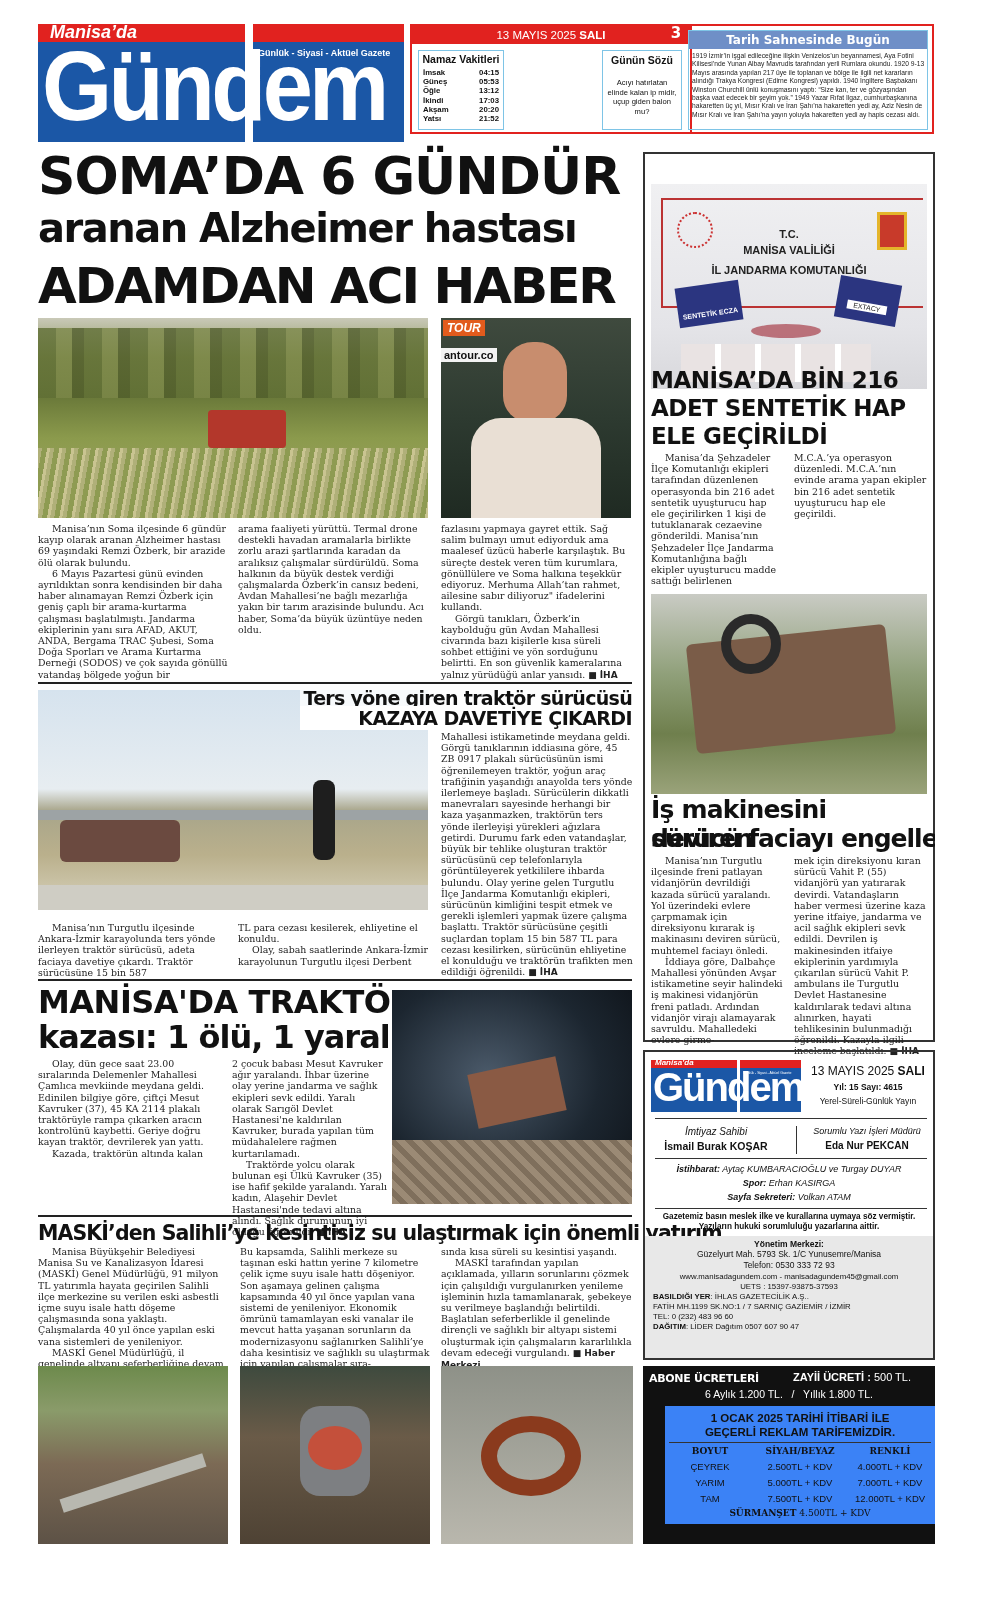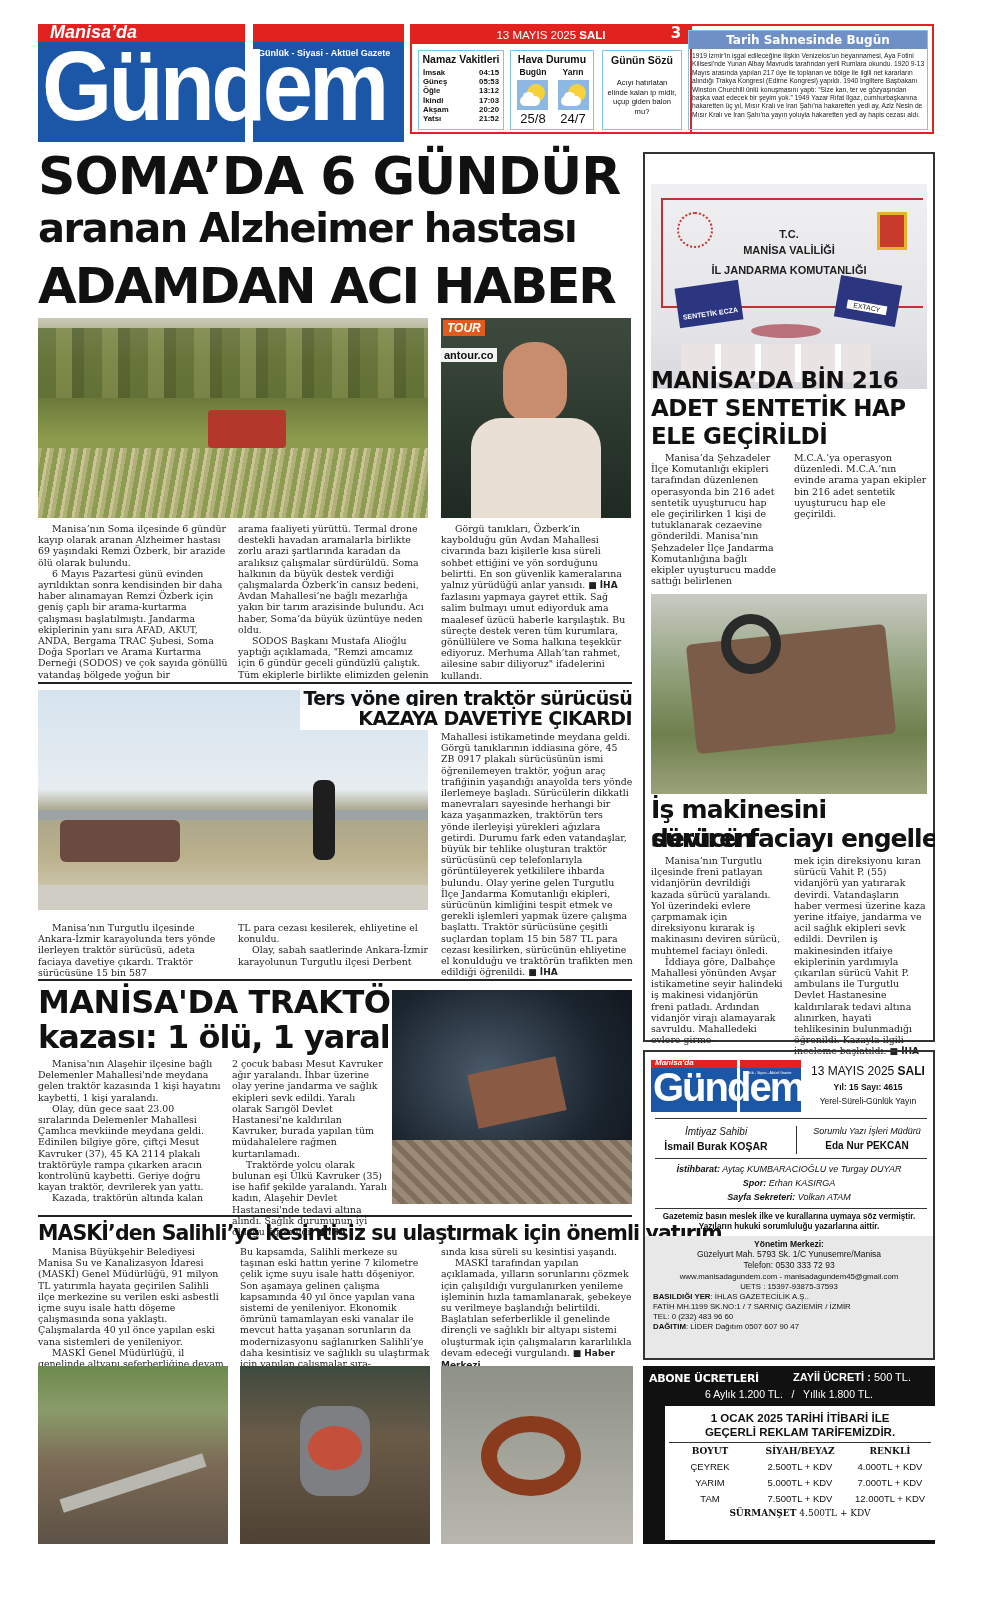--- a/index.html
+++ b/index.html
@@ -92,37 +92,20 @@
           <span>Akşam</span>
           <span>20:20</span>
         </div>
         <div class="prayer-row">
           <span>Yatsı</span>
           <span>21:52</span>
         </div>
       </div>
   </div>
 
-  <div class="info-cell" style="left:98px;width:84px;">
-    <div class="info-title" style="margin-top:2px;">Hava Durumu</div>
-    <div class="abs sans" style="left:4px;top:16px;width:36px;text-align:center;font-size:8.5px;font-weight:bold;">Bugün</div>
-    <div class="abs sans" style="left:44px;top:16px;width:36px;text-align:center;font-size:8.5px;font-weight:bold;">Yarın</div>
-    <div class="weather-icon" style="left:6px;top:29px;">
-        <div class="sun"></div>
-        <div class="cloud2"></div>
-        <div class="cloud"></div>
-      </div>
-    <div class="weather-icon" style="left:47px;top:29px;">
-        <div class="sun"></div>
-        <div class="cloud2"></div>
-        <div class="cloud"></div>
-      </div>
-    <div class="abs sans" style="left:2px;top:60px;width:40px;text-align:center;font-size:13px;">25/8</div>
-    <div class="abs sans" style="left:42px;top:60px;width:40px;text-align:center;font-size:13px;">24/7</div>
-  </div>
 
   <div class="info-cell" style="left:190px;width:80px;">
     <div class="info-title" style="margin-top:3px;">Günün Sözü</div>
     <div class="sans" style="font-size:7.6px;line-height:9.5px;text-align:center;padding:12px 3px 0;">Acıyı hatırlatan elinde kalan ip midir, uçup giden balon mu?</div>
   </div>
 </div>
 <div id="page-num-tab" class="abs">3</div>
 
 <div id="historybox" class="abs">
   <div id="history-inner" class="abs">
@@ -146,25 +129,24 @@
   <div class="abs" style="left:62px;top:24px;width:64px;height:80px;border-radius:30px 30px 26px 26px;background:#c88d6e;"></div>
   <div class="abs" style="left:30px;top:100px;width:130px;height:100px;border-radius:30px 30px 0 0;background:#e9dfd4;"></div>
 </div>
 
 <div class="col body-text" style="left:38px;top:523px;width:190px;">
   <p>Manisa’nın Soma ilçesinde 6 gündür kayıp olarak aranan Alzheimer hastası 69 yaşındaki Remzi Özberk, bir arazide ölü olarak bulundu.</p>
   <p>6 Mayıs Pazartesi günü evinden ayrıldıktan sonra kendisinden bir daha haber alınamayan Remzi Özberk için geniş çaplı bir arama-kurtarma çalışması başlatılmıştı. Jandarma ekiplerinin yanı sıra AFAD, AKUT, ANDA, Bergama TRAC Şubesi, Soma Doğa Sporları ve Arama Kurtarma Derneği (SODOS) ve çok sayıda gönüllü vatandaş bölgede yoğun bir</p>
 </div>
 <div class="col body-text" style="left:238px;top:523px;width:194px;">
   <p style="text-indent:0">arama faaliyeti yürüttü. Termal drone destekli havadan aramalarla birlikte zorlu arazi şartlarında karadan da aralıksız çalışmalar sürdürüldü. Soma halkının da büyük destek verdiği çalışmalarda Özberk’in cansız bedeni, Avdan Mahallesi’ne bağlı mezarlığa yakın bir tarım arazisinde bulundu. Acı haber, Soma’da büyük üzüntüye neden oldu.</p>
-  <p>SODOS Başkanı Mustafa Alioğlu yaptığı açıklamada, "Remzi amcamız için 6 gündür geceli gündüzlü çalıştık. Tüm ekiplerle birlikte elimizden gelenin</p>
 </div>
 <div class="col body-text" style="left:441px;top:523px;width:192px;">
+  <p style="text-indent:0">fazlasını yapmaya gayret ettik. Sağ salim bulmayı umut ediyorduk ama maalesef üzücü haberle karşılaştık. Bu süreçte destek veren tüm kurumlara, gönüllülere ve Soma halkına teşekkür ediyoruz. Merhuma Allah’tan rahmet, ailesine sabır diliyoruz" ifadelerini kullandı.</p>
   <p><span>Görgü tanıkları, Özberk’in kaybolduğu gün Avdan Mahallesi civarında bazı kişilerle kısa süreli sohbet ettiğini ve yön sorduğunu belirtti. En son güvenlik kameralarına yalnız yürüdüğü anlar yansıdı.</span> <span class="iha">İHA</span></p>
-  <p style="text-indent:0">fazlasını yapmaya gayret ettik. Sağ salim bulmayı umut ediyorduk ama maalesef üzücü haberle karşılaştık. Bu süreçte destek veren tüm kurumlara, gönüllülere ve Soma halkına teşekkür ediyoruz. Merhuma Allah’tan rahmet, ailesine sabır diliyoruz" ifadelerini kullandı.</p>
 </div>
 
 <div class="rule" style="left:38px;top:682px;width:594px;"></div>
 
 <div class="photo" style="left:38px;top:690px;width:390px;height:220px;background:linear-gradient(180deg,#d6e3ee 0%,#e7edf1 45%,#a8a58a 55%,#bab08c 75%,#d8d3bd 100%);">
   <div class="abs" style="left:0;top:120px;width:390px;height:10px;background:#9da3a5;"></div>
   <div class="abs" style="left:22px;top:130px;width:120px;height:42px;background:#6b4a40;border-radius:6px;"></div>
   <div class="abs" style="left:275px;top:90px;width:22px;height:80px;background:#1e1e1e;border-radius:8px;"></div>
   <div class="abs" style="left:0;top:195px;width:390px;height:25px;background:#cfcdc4;"></div>
 </div>
@@ -185,21 +167,20 @@
 <div class="rule" style="left:38px;top:979px;width:594px;"></div>
 
 <div class="abs headline" style="left:38px;top:983px;font-size:32px;line-height:38px;letter-spacing:-0.5px;">MANİSA'DA TRAKTÖR</div>
 <div class="abs headline" style="left:38px;top:1017px;font-size:32px;line-height:40px;letter-spacing:-1px;">kazası: 1 ölü, 1 yaralı</div>
 <div class="photo" style="left:392px;top:990px;width:240px;height:214px;background:radial-gradient(ellipse at 40% 40%,#4b5a6a 0%,#1c2630 55%,#0b0f14 100%);">
   <div class="abs" style="left:80px;top:75px;width:90px;height:55px;background:#8a5a44;transform:rotate(-12deg);"></div>
   <div class="abs" style="left:0;top:150px;width:240px;height:64px;background:repeating-linear-gradient(45deg,#9b8a75 0 6px,#7f6f5c 6px 12px);"></div>
 </div>
 
 <div class="col body-text" style="left:38px;top:1058px;width:190px;">
-  <p>Manisa'nın Alaşehir ilçesine bağlı Delemenler Mahallesi'nde meydana gelen traktör kazasında 1 kişi hayatını kaybetti, 1 kişi yaralandı.</p>
   <p>Olay, dün gece saat 23.00 sıralarında Delemenler Mahallesi Çamlıca mevkiinde meydana geldi. Edinilen bilgiye göre, çiftçi Mesut Kavruker (37), 45 KA 2114 plakalı traktörüyle rampa çıkarken aracın kontrolünü kaybetti. Geriye doğru kayan traktör, devrilerek yan yattı.</p>
   <p>Kazada, traktörün altında kalan</p>
 </div>
 <div class="col body-text" style="left:232px;top:1058px;width:156px;">
   <p style="text-indent:0">2 çocuk babası Mesut Kavruker ağır yaralandı. İhbar üzerine olay yerine jandarma ve sağlık ekipleri sevk edildi. Yaralı olarak Sarıgöl Devlet Hastanesi'ne kaldırılan Kavruker, burada yapılan tüm müdahalelere rağmen kurtarılamadı.</p>
   <p><span>Traktörde yolcu olarak bulunan eşi Ülkü Kavruker (35) ise hafif şekilde yaralandı. Yaralı kadın, Alaşehir Devlet Hastanesi'nde tedavi altına alındı. Sağlık durumunun iyi olduğu öğrenildi.</span> <span class="iha">İHA</span></p>
 </div>
 
 <div class="rule" style="left:38px;top:1215px;width:594px;"></div>
 
@@ -301,21 +282,21 @@
     <div class="sans" style="padding-left:8px;font-size:7.8px;line-height:10px;">FATİH MH.1199 SK.NO:1 / 7 SARNIÇ GAZİEMİR / İZMİR</div>
     <div class="sans" style="padding-left:8px;font-size:7.8px;line-height:10px;">TEL: 0 (232) 483 96 60</div>
     <div class="sans" style="padding-left:8px;font-size:7.8px;line-height:10px;"><b>DAĞITIM</b><span>: LİDER Dağıtım 0507 607 90 47</span></div>
   </div>
 </div>
 
 <div class="abs" style="left:643px;top:1366px;width:292px;height:178px;background:#111;">
   <div class="abs headline" style="left:6px;top:6px;color:#fff;font-size:11px;letter-spacing:-0.3px;">ABONE ÜCRETLERİ</div>
   <div class="abs sans" style="left:150px;top:5px;color:#fff;font-size:11px;"><b>ZAYİİ ÜCRETİ :</b> <span>500 TL.</span></div>
   <div class="abs sans" style="left:0;top:22px;width:292px;text-align:center;color:#fff;font-size:10.5px;white-space:pre;">6 Aylık 1.200 TL.   /   Yıllık 1.800 TL.</div>
-  <div class="abs" style="left:22px;top:40px;width:270px;height:134px;background:#ffffff;">
+  <div class="abs" style="left:22px;top:40px;width:270px;height:118px;background:#3b82f6;">
     <div class="sans" style="text-align:center;font-weight:bold;font-size:11.5px;line-height:14px;margin-top:5px;">1 OCAK 2025 TARİHİ İTİBARİ İLE</div>
     <div class="sans" style="text-align:center;font-weight:bold;font-size:11.5px;line-height:14px;">GEÇERLİ REKLAM TARİFEMİZDİR.</div>
     <div style="margin:3px 4px 0;height:1px;background:#333;"></div>
     <div class="rate-row" style="font-family:'DejaVu Serif',serif;font-weight:bold;font-size:9px;" id="rates-header">
         <span>BOYUT</span>
         <span>SİYAH/BEYAZ</span>
         <span>RENKLİ</span>
       </div>
     <div id="rates-rows">
         <div class="rate-row">

